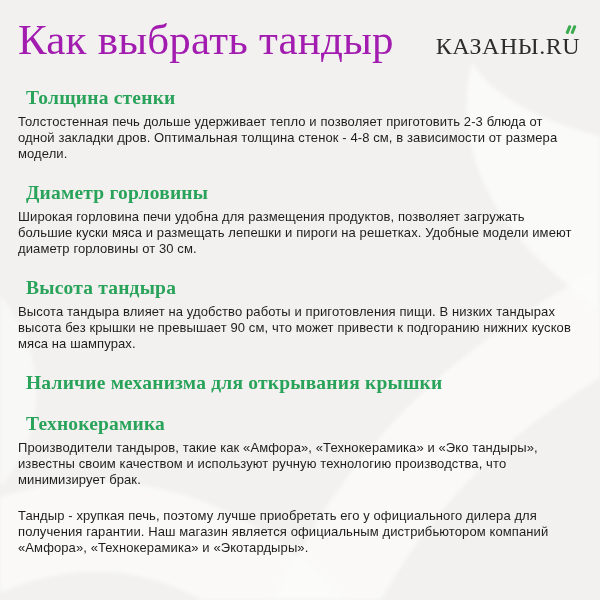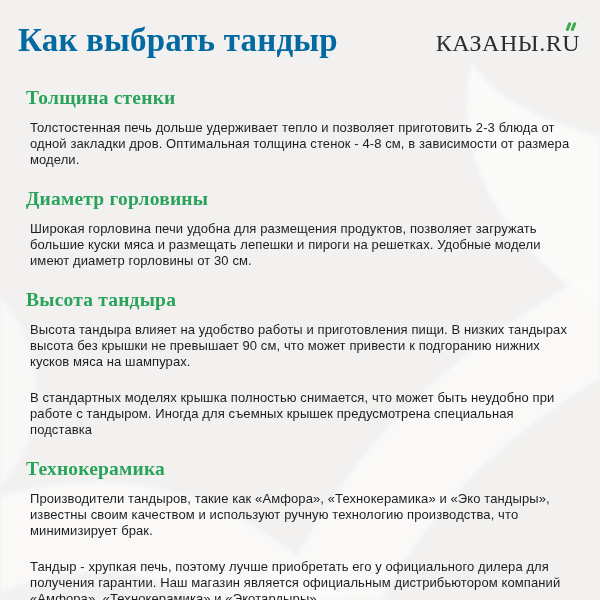--- a/index.html
+++ b/index.html
@@ -21,24 +21,24 @@
     z-index: 1;
   }
   .header {
     display: flex;
     justify-content: space-between;
     align-items: baseline;
     padding-top: 20px;
   }
   .page-title {
     font-family: "Liberation Serif", "DejaVu Serif", serif;
-    font-size: 33px;
-    font-weight: 700;
+    font-size: 43px;
+    font-weight: 400;
     letter-spacing: 0.2px;
-    color: #0369a1;
+    color: #a21caf;
     line-height: 40px;
     margin: 0;
   }
   .logo {
     position: relative;
     font-family: "Liberation Serif", "DejaVu Serif", serif;
     font-size: 24px;
     color: #2d2d2d;
     letter-spacing: 0.5px;
     line-height: 28px;
@@ -68,21 +68,21 @@
     font-weight: 700;
     letter-spacing: 0.2px;
     color: #2aa35a;
     line-height: 21px;
     margin: 0 0 6px 8px;
   }
   .section-body {
     font-size: 13px;
     line-height: 16px;
     color: #1e1e1e;
-    margin: 12px;
+    margin: 0;
     max-width: 556px;
     letter-spacing: 0.1px;
   }
 </style>
 </head>
 <body>
 
 <svg class="bg-decor" viewBox="0 0 600 600" width="600" height="600" aria-hidden="true">
   <path d="M472,62 C448,160 505,250 615,318 L615,140 C545,124 492,98 472,62 Z" fill="#fbfbfa" opacity="0.85"></path>
   <path d="M650,295 C480,385 385,470 305,645" fill="none" stroke="#fbfbfa" stroke-width="95" stroke-linecap="round" opacity="0.8"></path>
@@ -114,21 +114,21 @@
       <h2 class="section-heading">Диаметр горловины</h2>
       <p class="section-body">Широкая горловина печи удобна для размещения продуктов, позволяет загружать большие куски мяса и размещать лепешки и пироги на решетках. Удобные модели имеют диаметр горловины от 30 см.</p>
     </div>
 
     <div class="section">
       <h2 class="section-heading">Высота тандыра</h2>
       <p class="section-body">Высота тандыра влияет на удобство работы и приготовления пищи. В низких тандырах высота без крышки не превышает 90 см, что может привести к подгоранию нижних кусков мяса на шампурах.</p>
     </div>
 
     <div class="section">
-      <p class="section-body">В стандартных моделях крышка полностью снимается, что может быть неудобно при работе с тандыром. Иногда для съемных крышек предусмотрена специальная подставка</p>
+      <h2 class="section-heading">Наличие механизма для открывания крышки</h2>
     </div>
 
     <div class="section">
       <h2 class="section-heading">Технокерамика</h2>
       <p class="section-body">Производители тандыров, такие как «Амфора», «Технокерамика» и «Эко тандыры», известны своим качеством и используют ручную технологию производства, что минимизирует брак.</p>
     </div>
 
     <div class="section">
       <p class="section-body">Тандыр - хрупкая печь, поэтому лучше приобретать его у официального дилера для получения гарантии. Наш магазин является официальным дистрибьютором компаний «Амфора», «Технокерамика» и «Экотардыры».</p>
     </div>

